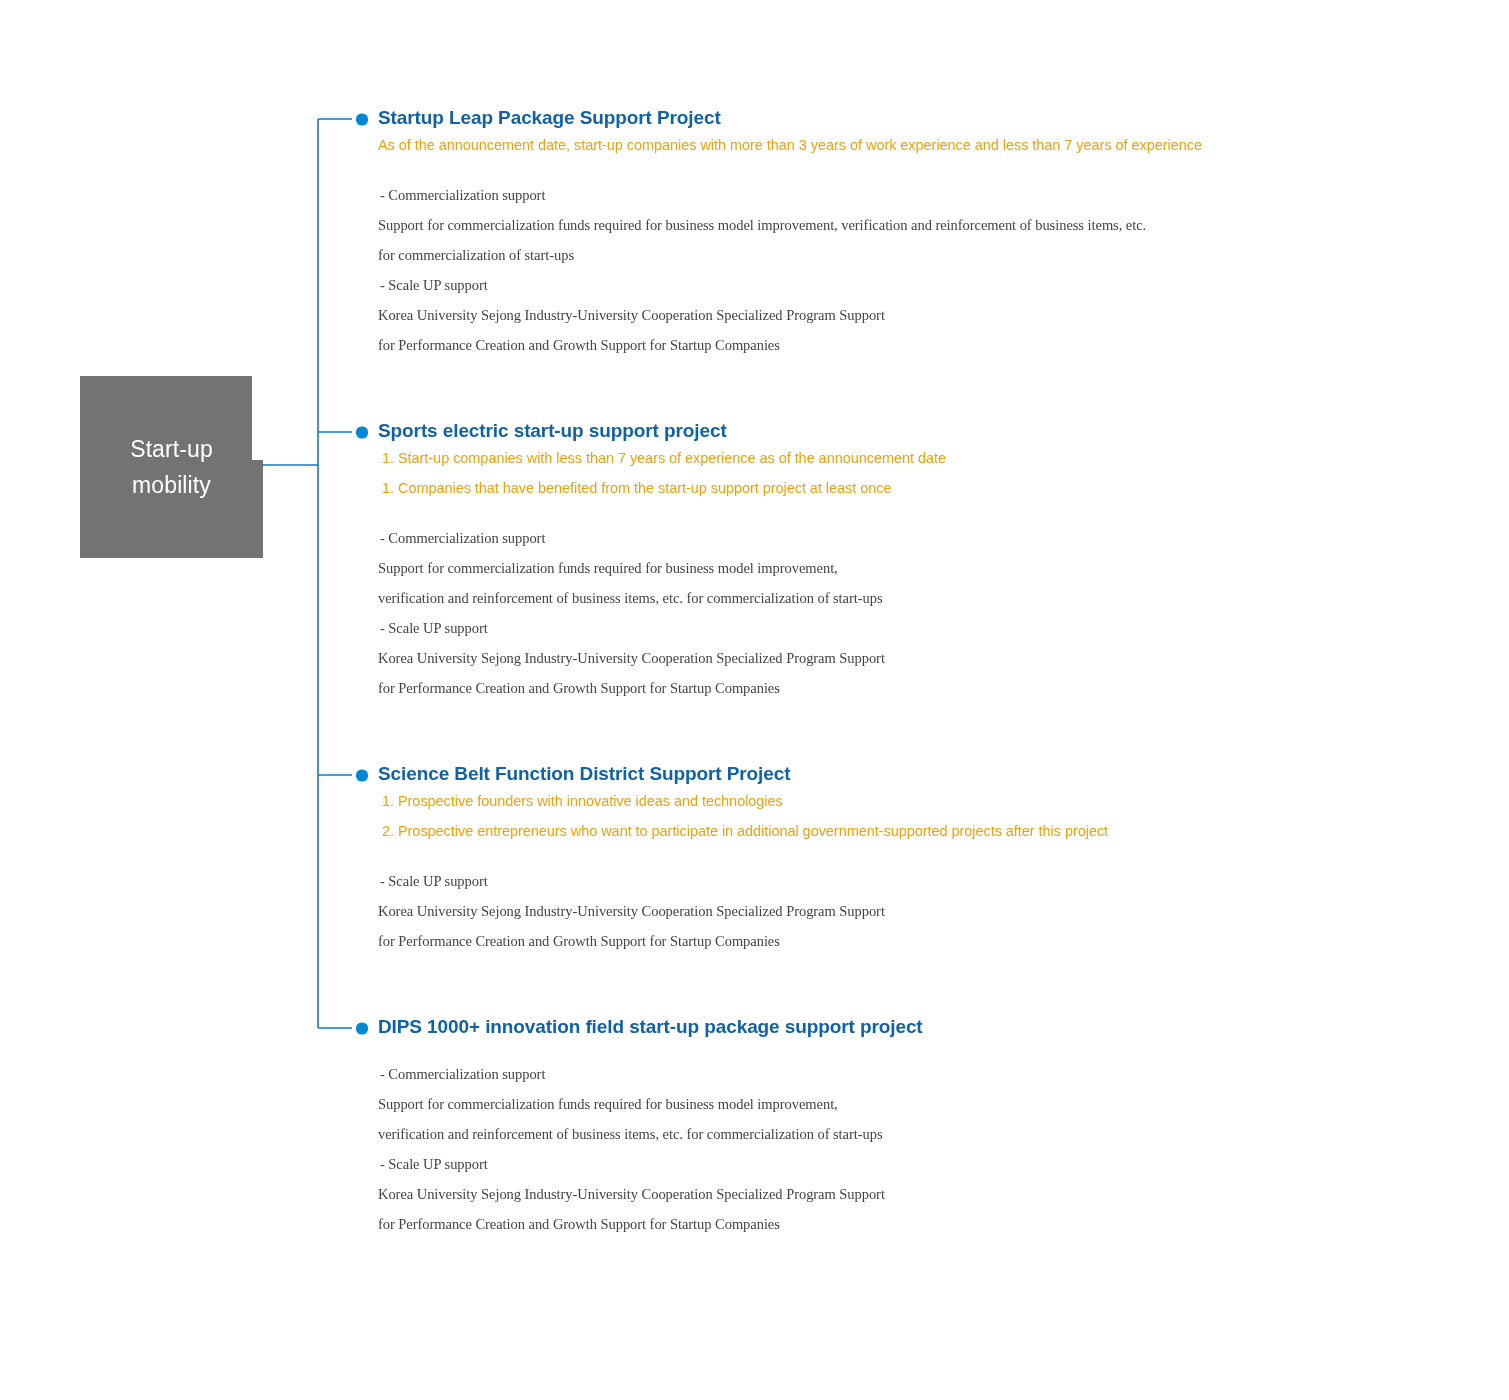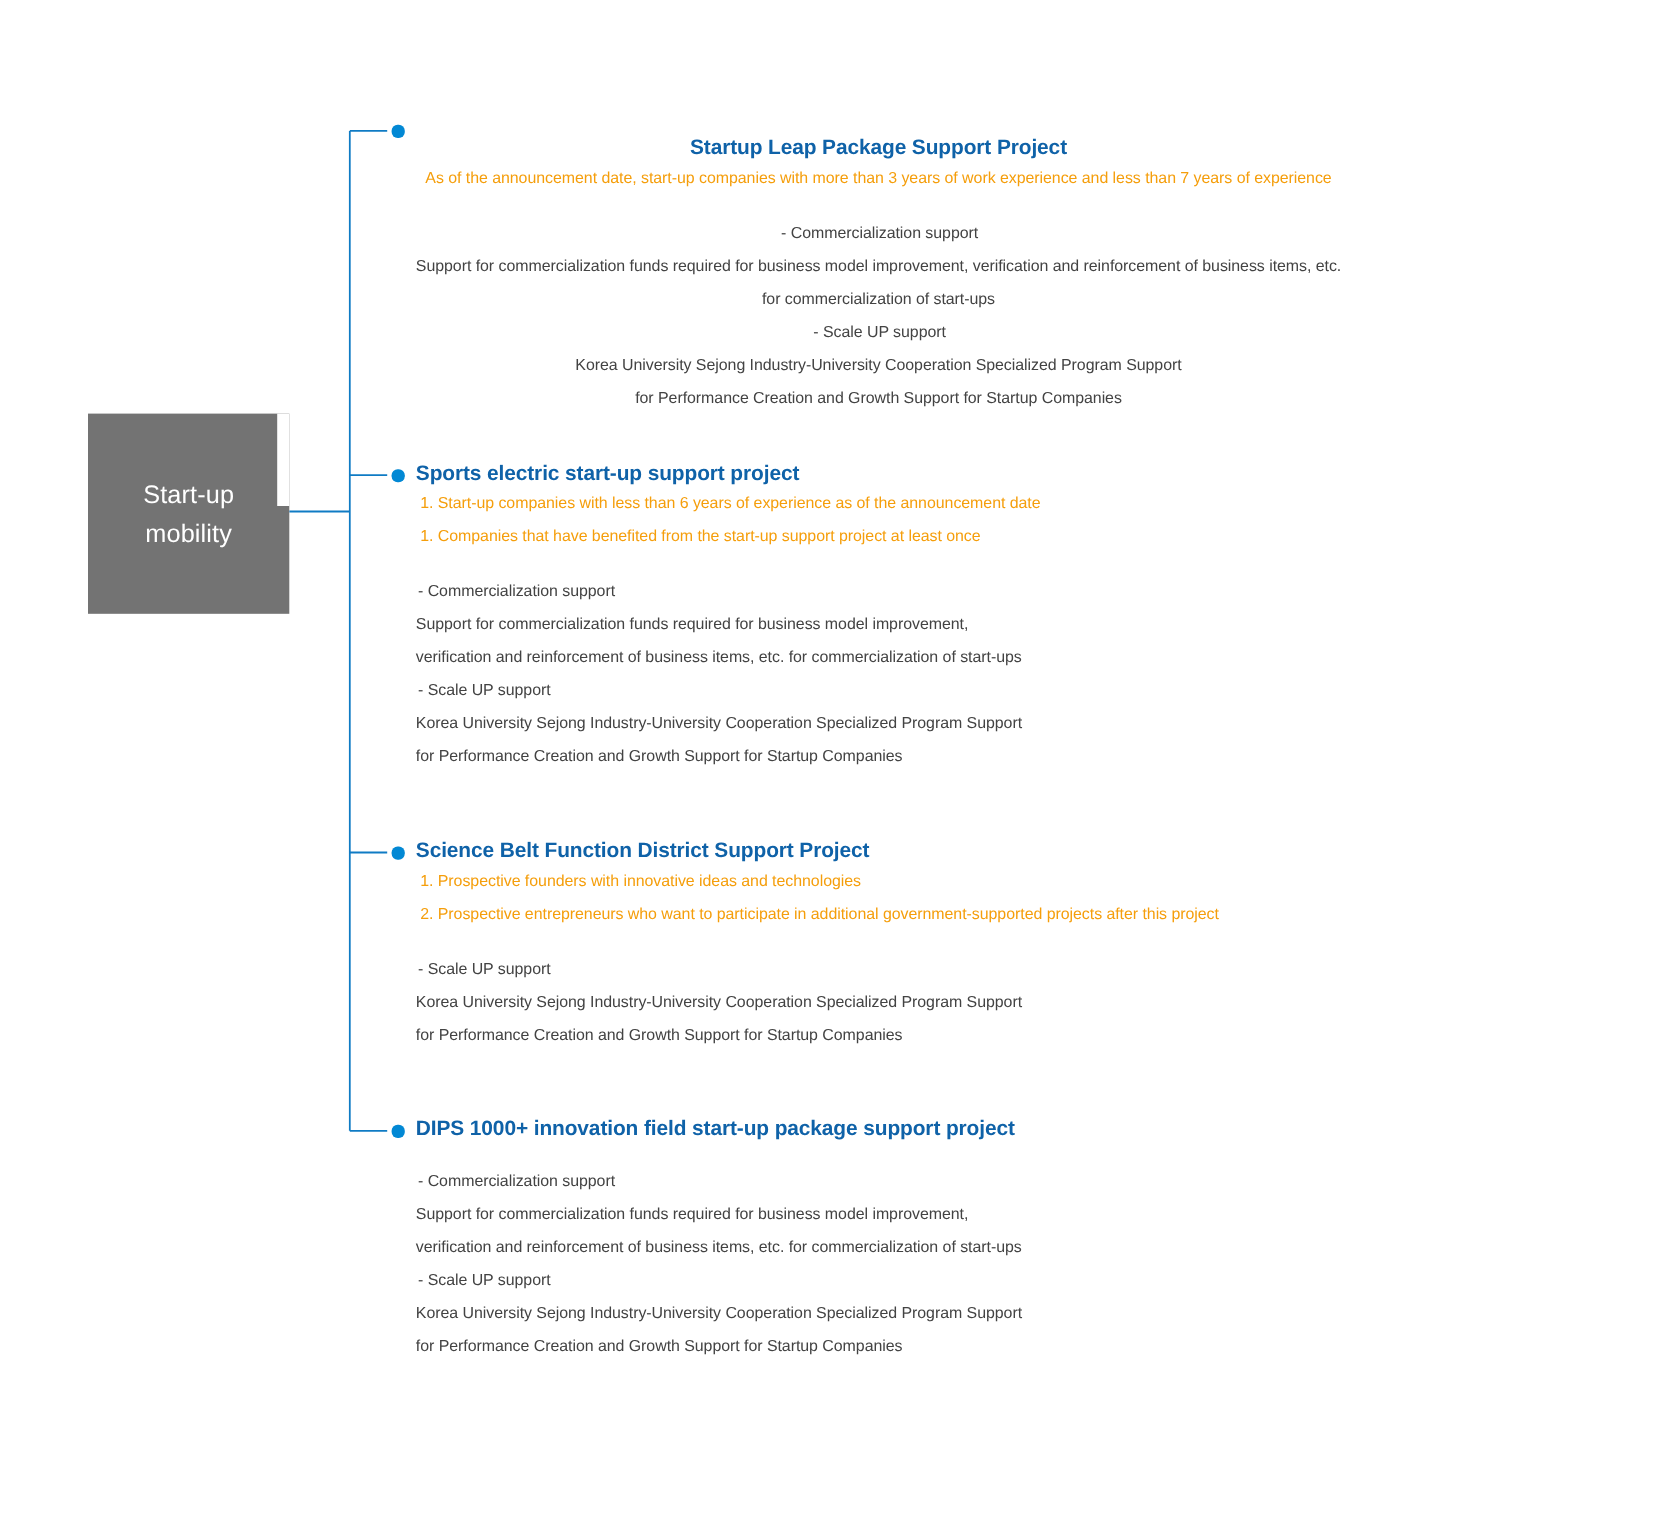--- a/index.html
+++ b/index.html
@@ -90,34 +90,35 @@
     padding-left: 4px;
   }
   .cond-line.big {
     font-size: 18.5px;
     font-weight: bold;
     line-height: 32px;
     letter-spacing: -0.1px;
   }
   .body-block {
     margin-top: 20px;
+    font-family: Liberation Serif, serif;
   }
   .body-line {
     color: #434343;
     font-size: 14.5px;
     line-height: 30px;
     letter-spacing: -0.05px;
     white-space: nowrap;
   }
   .body-line.lead {
     padding-left: 2px;
   }
 
   
-  #branch-0 { top: 123px; text-align: center; }
+  #branch-0 { top: 106px; }
   #branch-1 { top: 419px; }
   #branch-2 { top: 762px; }
   #branch-3 { top: 1015px; }
 </style>
 </head>
 <body>
 
 <div id="diagram">
 
   <svg class="connectors" viewBox="0 0 1509 1400" width="1509" height="1400" xmlns="http://www.w3.org/2000/svg">
@@ -154,21 +155,21 @@
       <div class="body-line">for commercialization of start-ups</div>
       <div class="body-line lead">- Scale UP support</div>
       <div class="body-line">Korea University Sejong Industry-University Cooperation Specialized Program Support</div>
       <div class="body-line">for Performance Creation and Growth Support for Startup Companies</div>
     </div>
   </div>
 
   <div class="branch" id="branch-1">
     <div class="branch-title">Sports electric start-up support project</div>
     <div class="cond-block">
-      <div class="cond-line indent">1. Start-up companies with less than 6 years of experience as of the announcement date</div>
+      <div class="cond-line indent">1. Start-up companies with less than 7 years of experience as of the announcement date</div>
       <div class="cond-line indent">1. Companies that have benefited from the start-up support project at least once</div>
     </div>
     <div class="body-block">
       <div class="body-line lead">- Commercialization support</div>
       <div class="body-line">Support for commercialization funds required for business model improvement,</div>
       <div class="body-line">verification and reinforcement of business items, etc. for commercialization of start-ups</div>
       <div class="body-line lead">- Scale UP support</div>
       <div class="body-line">Korea University Sejong Industry-University Cooperation Specialized Program Support</div>
       <div class="body-line">for Performance Creation and Growth Support for Startup Companies</div>
     </div>

